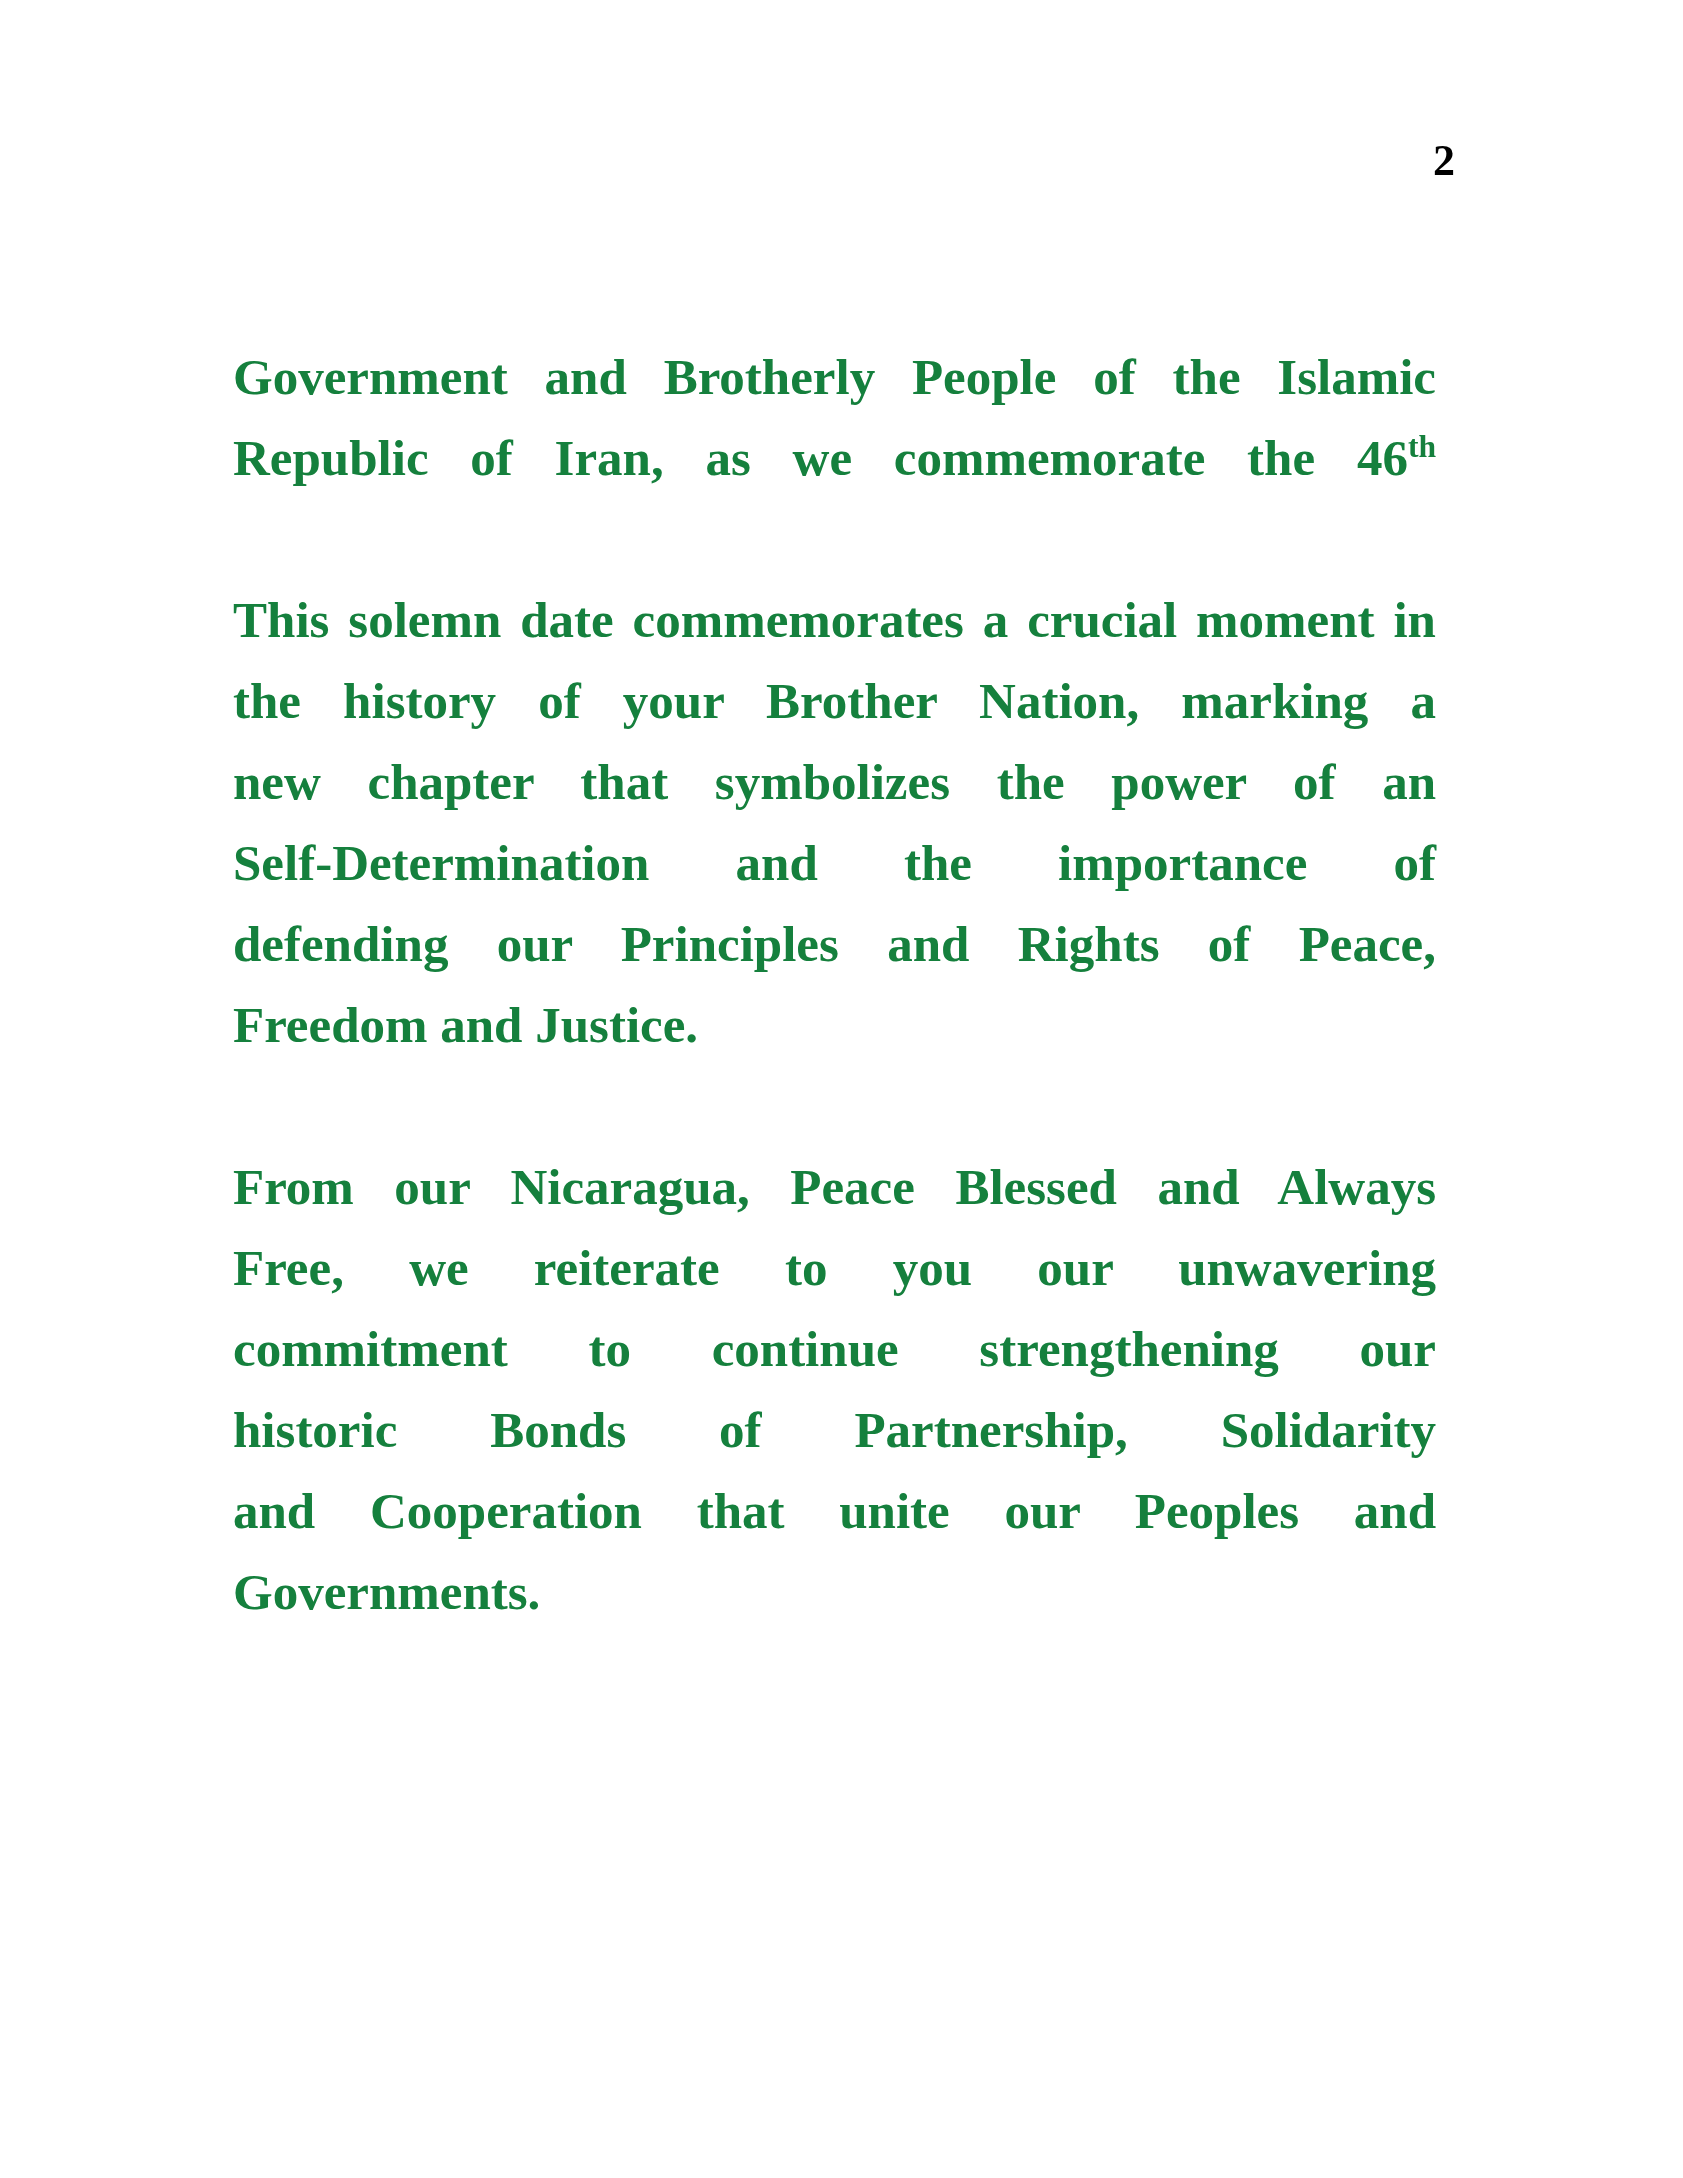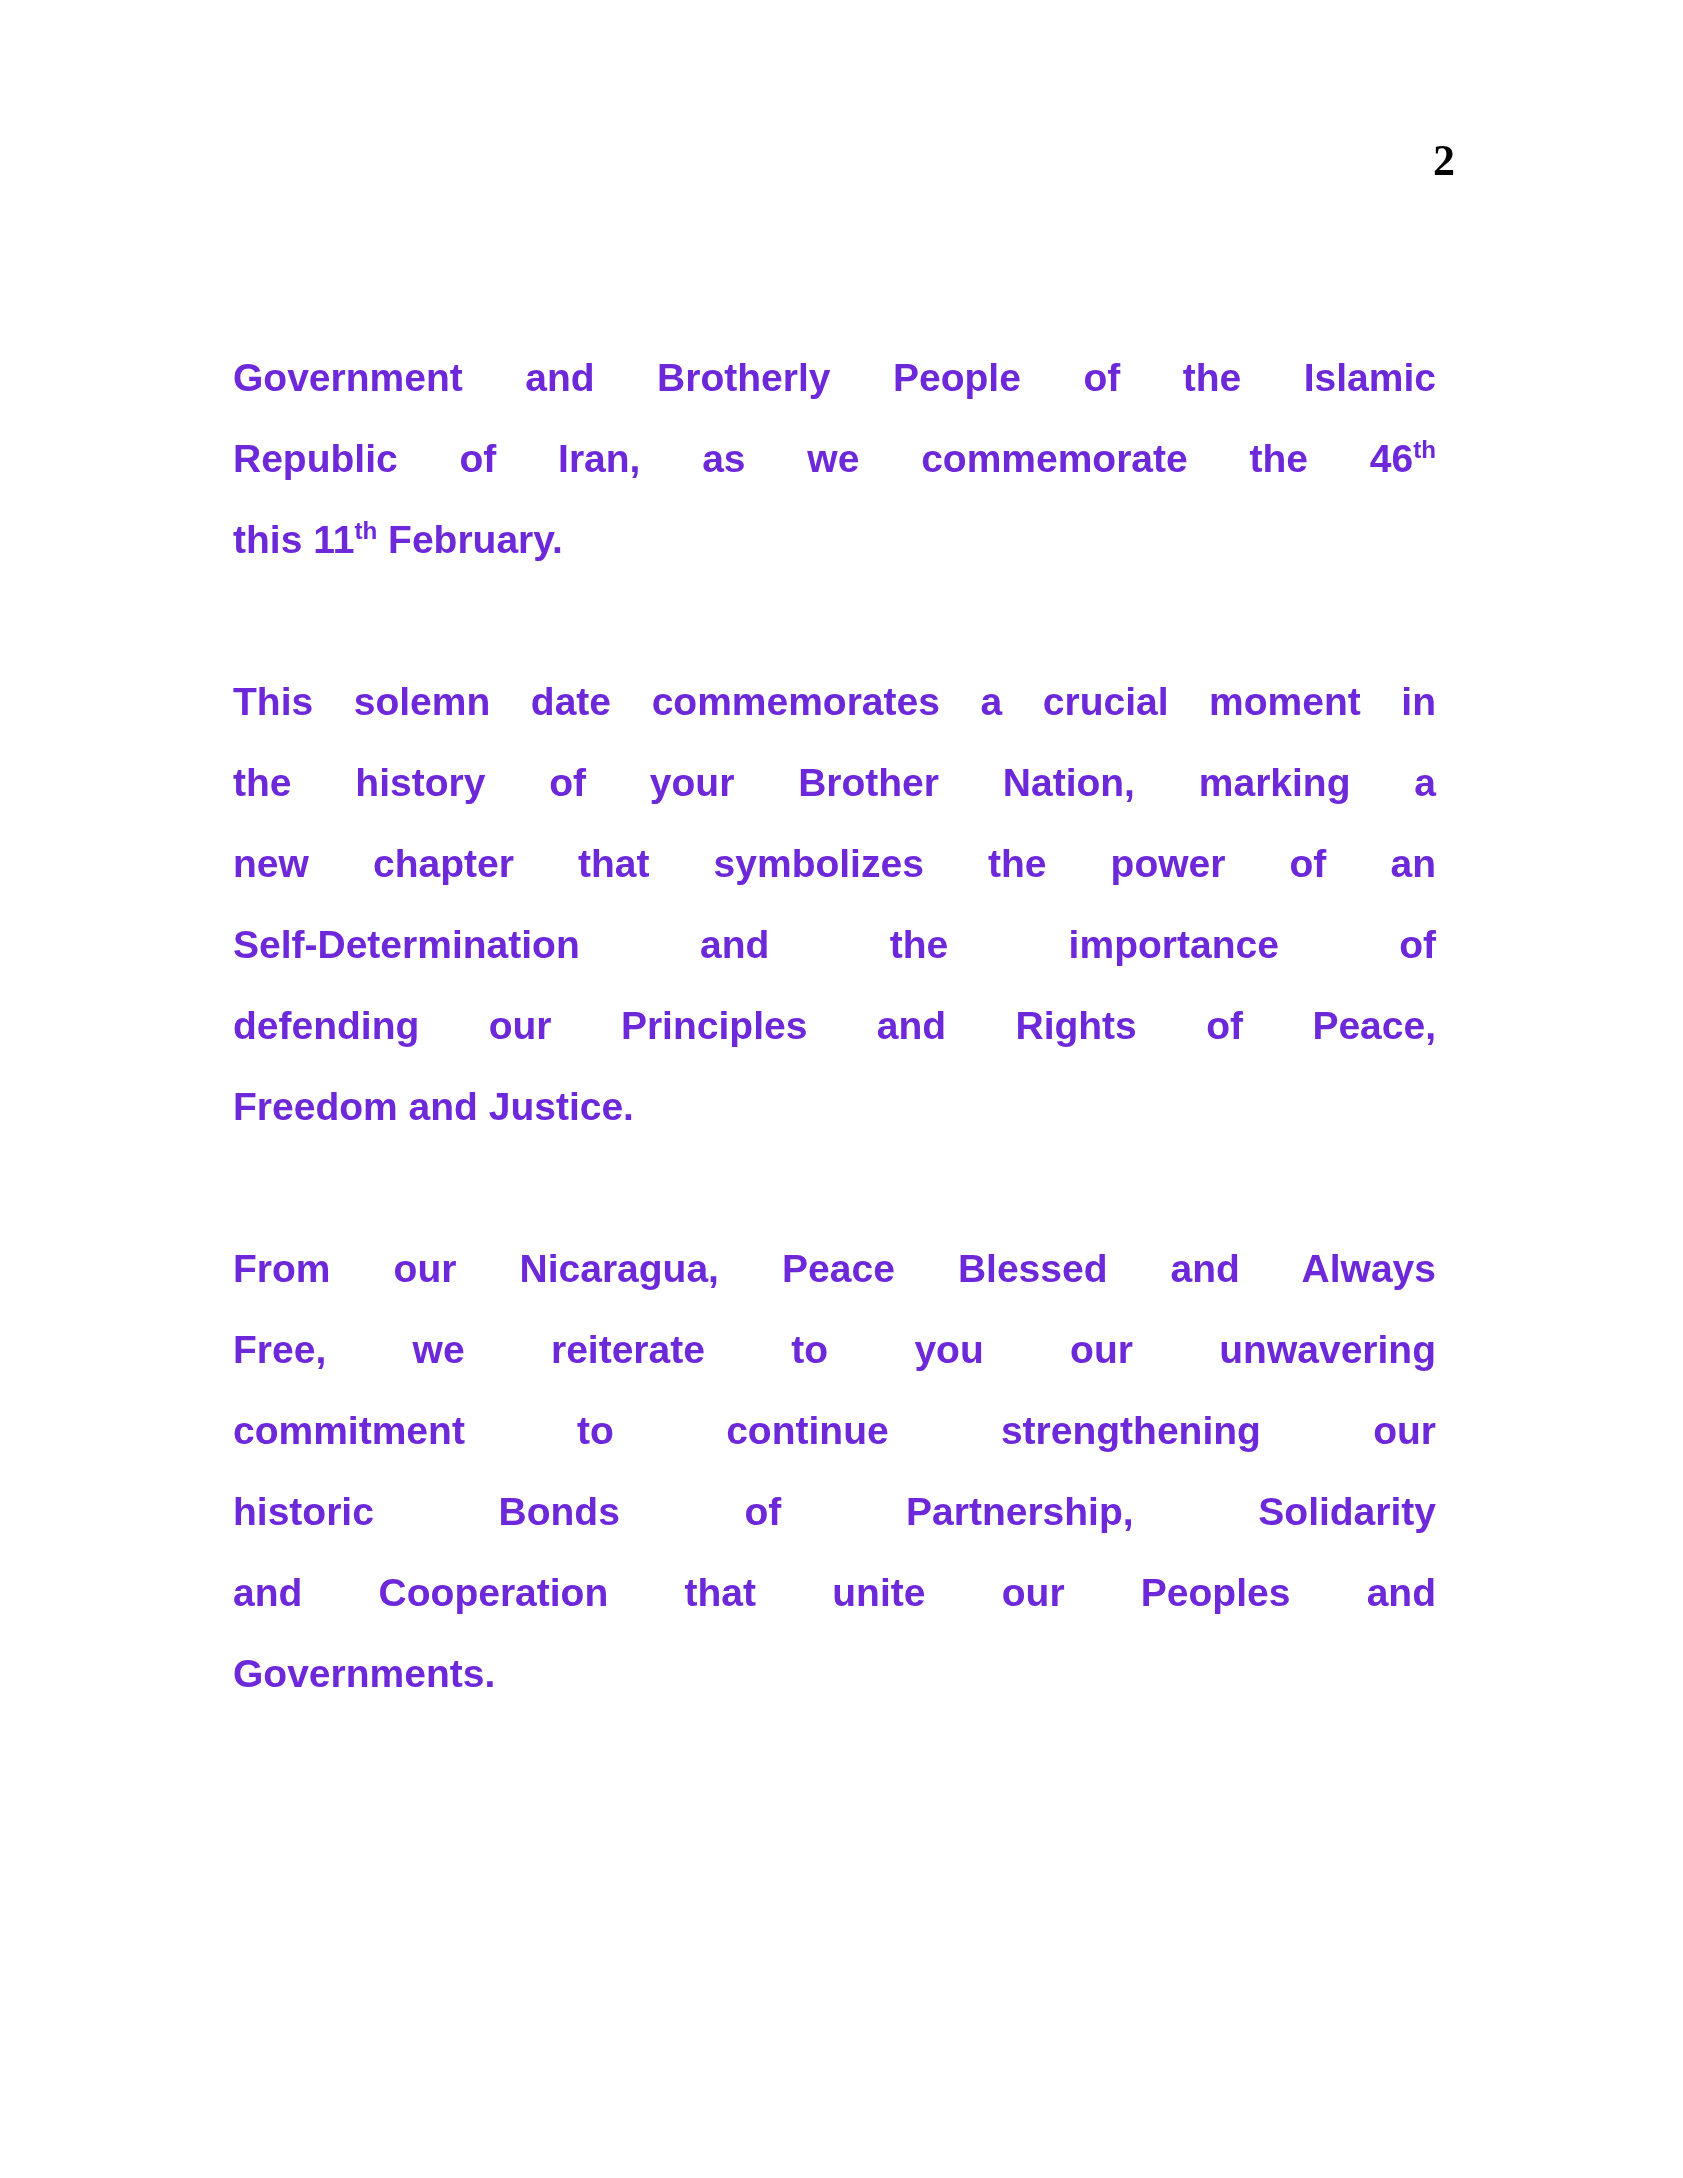--- a/index.html
+++ b/index.html
@@ -36,25 +36,25 @@
 
   
   .body-text {
     position: absolute;
     top: 337px;
     left: 233px;
     width: 1203px;
   }
 
   .para {
-    font-family: Liberation Sans, sans-serif;
+    font-family: Liberation Serif, serif;
     font-weight: bold;
-    font-size: 39px;
+    font-size: 51px;
     line-height: 81px;
-    color: #6d28d9;
+    color: #15803d;
     text-align: justify;
     text-justify: inter-word;
     margin: 0 0 81px 0;
     letter-spacing: 0px;
     word-spacing: 0px;
     -webkit-font-smoothing: none;
   }
   .para:last-child { margin-bottom: 0; }
 
   
@@ -79,21 +79,20 @@
 <body>
 
 <div class="page">
 
   <div class="page-number">2</div>
 
   <div class="body-text">
       <p class="para">
         <span class="line">Government and Brotherly People of the Islamic</span>
         <span class="line"><span>Republic of Iran, as we commemorate the 46</span><sup class="ord">th</sup><span></span></span>
-        <span class="line last"><span>this 11</span><sup class="ord">th</sup><span> February.</span></span>
       </p>
       <p class="para">
         <span class="line">This solemn date commemorates a crucial moment in</span>
         <span class="line">the history of your Brother Nation, marking a</span>
         <span class="line">new chapter that symbolizes the power of an</span>
         <span class="line">Self-Determination and the importance of</span>
         <span class="line">defending our Principles and Rights of Peace,</span>
         <span class="line last">Freedom and Justice.</span>
       </p>
       <p class="para">

